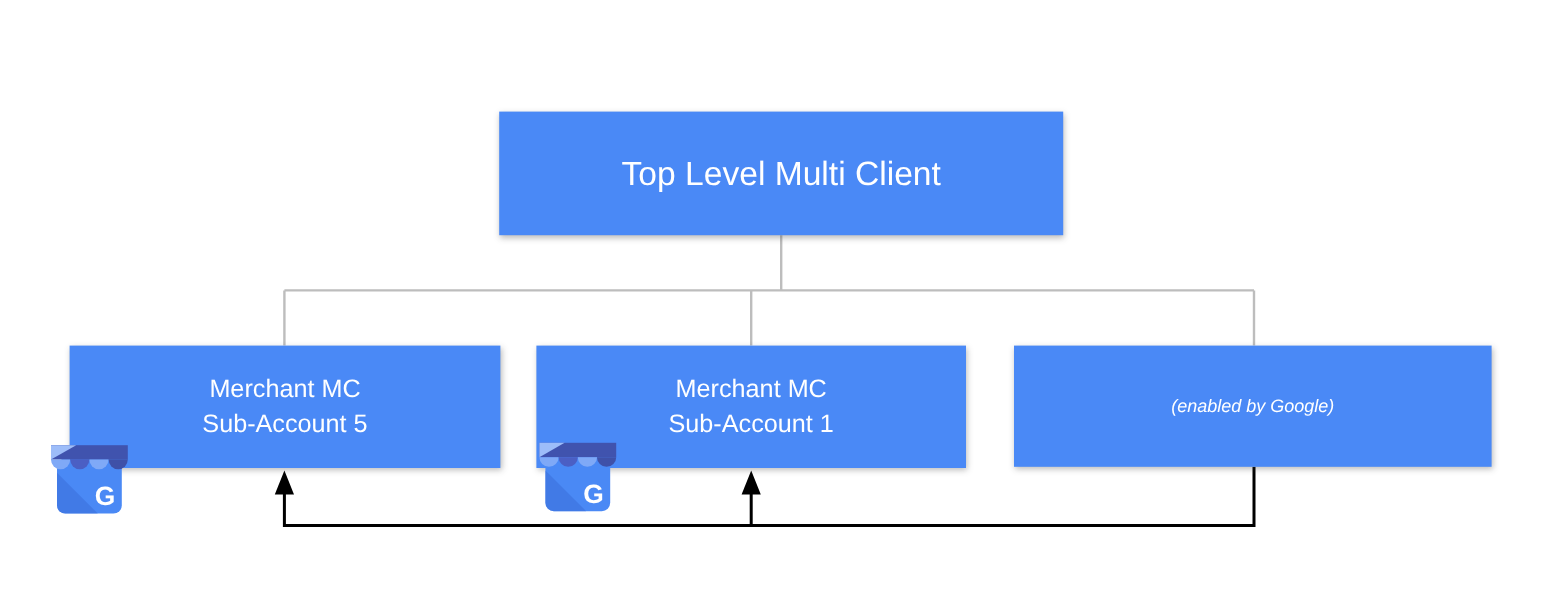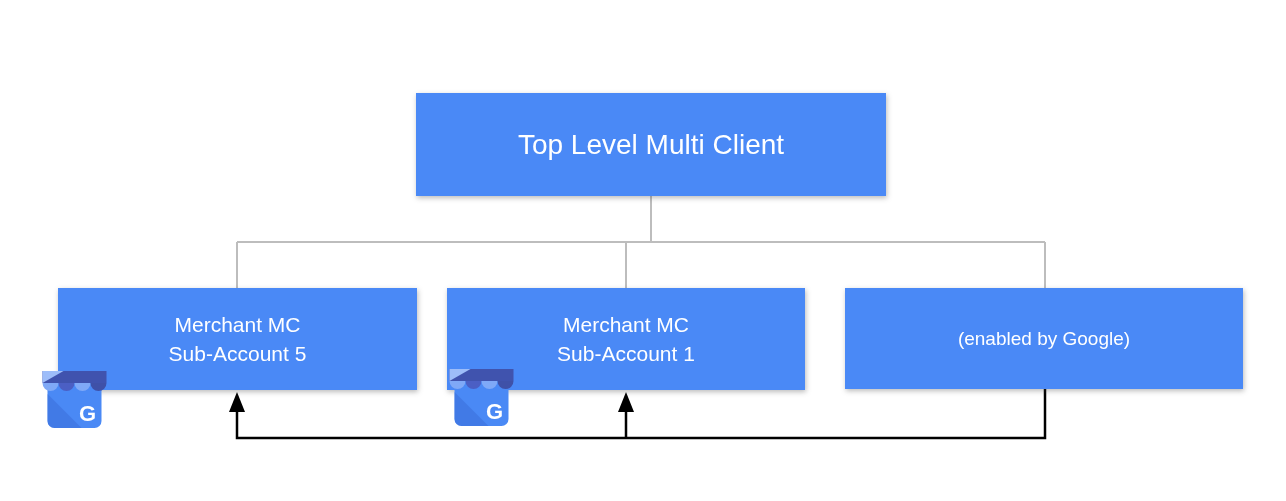--- a/index.html
+++ b/index.html
@@ -22,21 +22,21 @@
     display:flex;flex-direction:column;
     align-items:center;justify-content:center;
     text-align:center;
     z-index:2;
     box-shadow:1px 2px 5px rgba(60,60,60,0.35);
   }
   .node-mca{left:416px;top:93px;width:470px;height:103px;font-size:28px;line-height:40px;}
   .node-sub1{left:58px;top:288px;width:359px;height:102px;font-size:21px;line-height:29px;}
   .node-sub2{left:447px;top:288px;width:358px;height:102px;font-size:21px;line-height:29px;}
   .node-lfp{left:845px;top:288px;width:398px;height:101px;font-size:21px;line-height:29px;}
-  .node-lfp .line2{font-size:19px;line-height:27px;}
+  .node-lfp .line2{font-size:15px;line-height:27px;font-style:italic;}
   .gmb-icon{
     position:absolute;width:69px;height:66px;z-index:3;
   }
   .gmb-icon-1{left:40px;top:364px;}
   .gmb-icon-2{left:447px;top:362px;}
 </style>
 </head>
 <body>
 
 <div class="stage">

